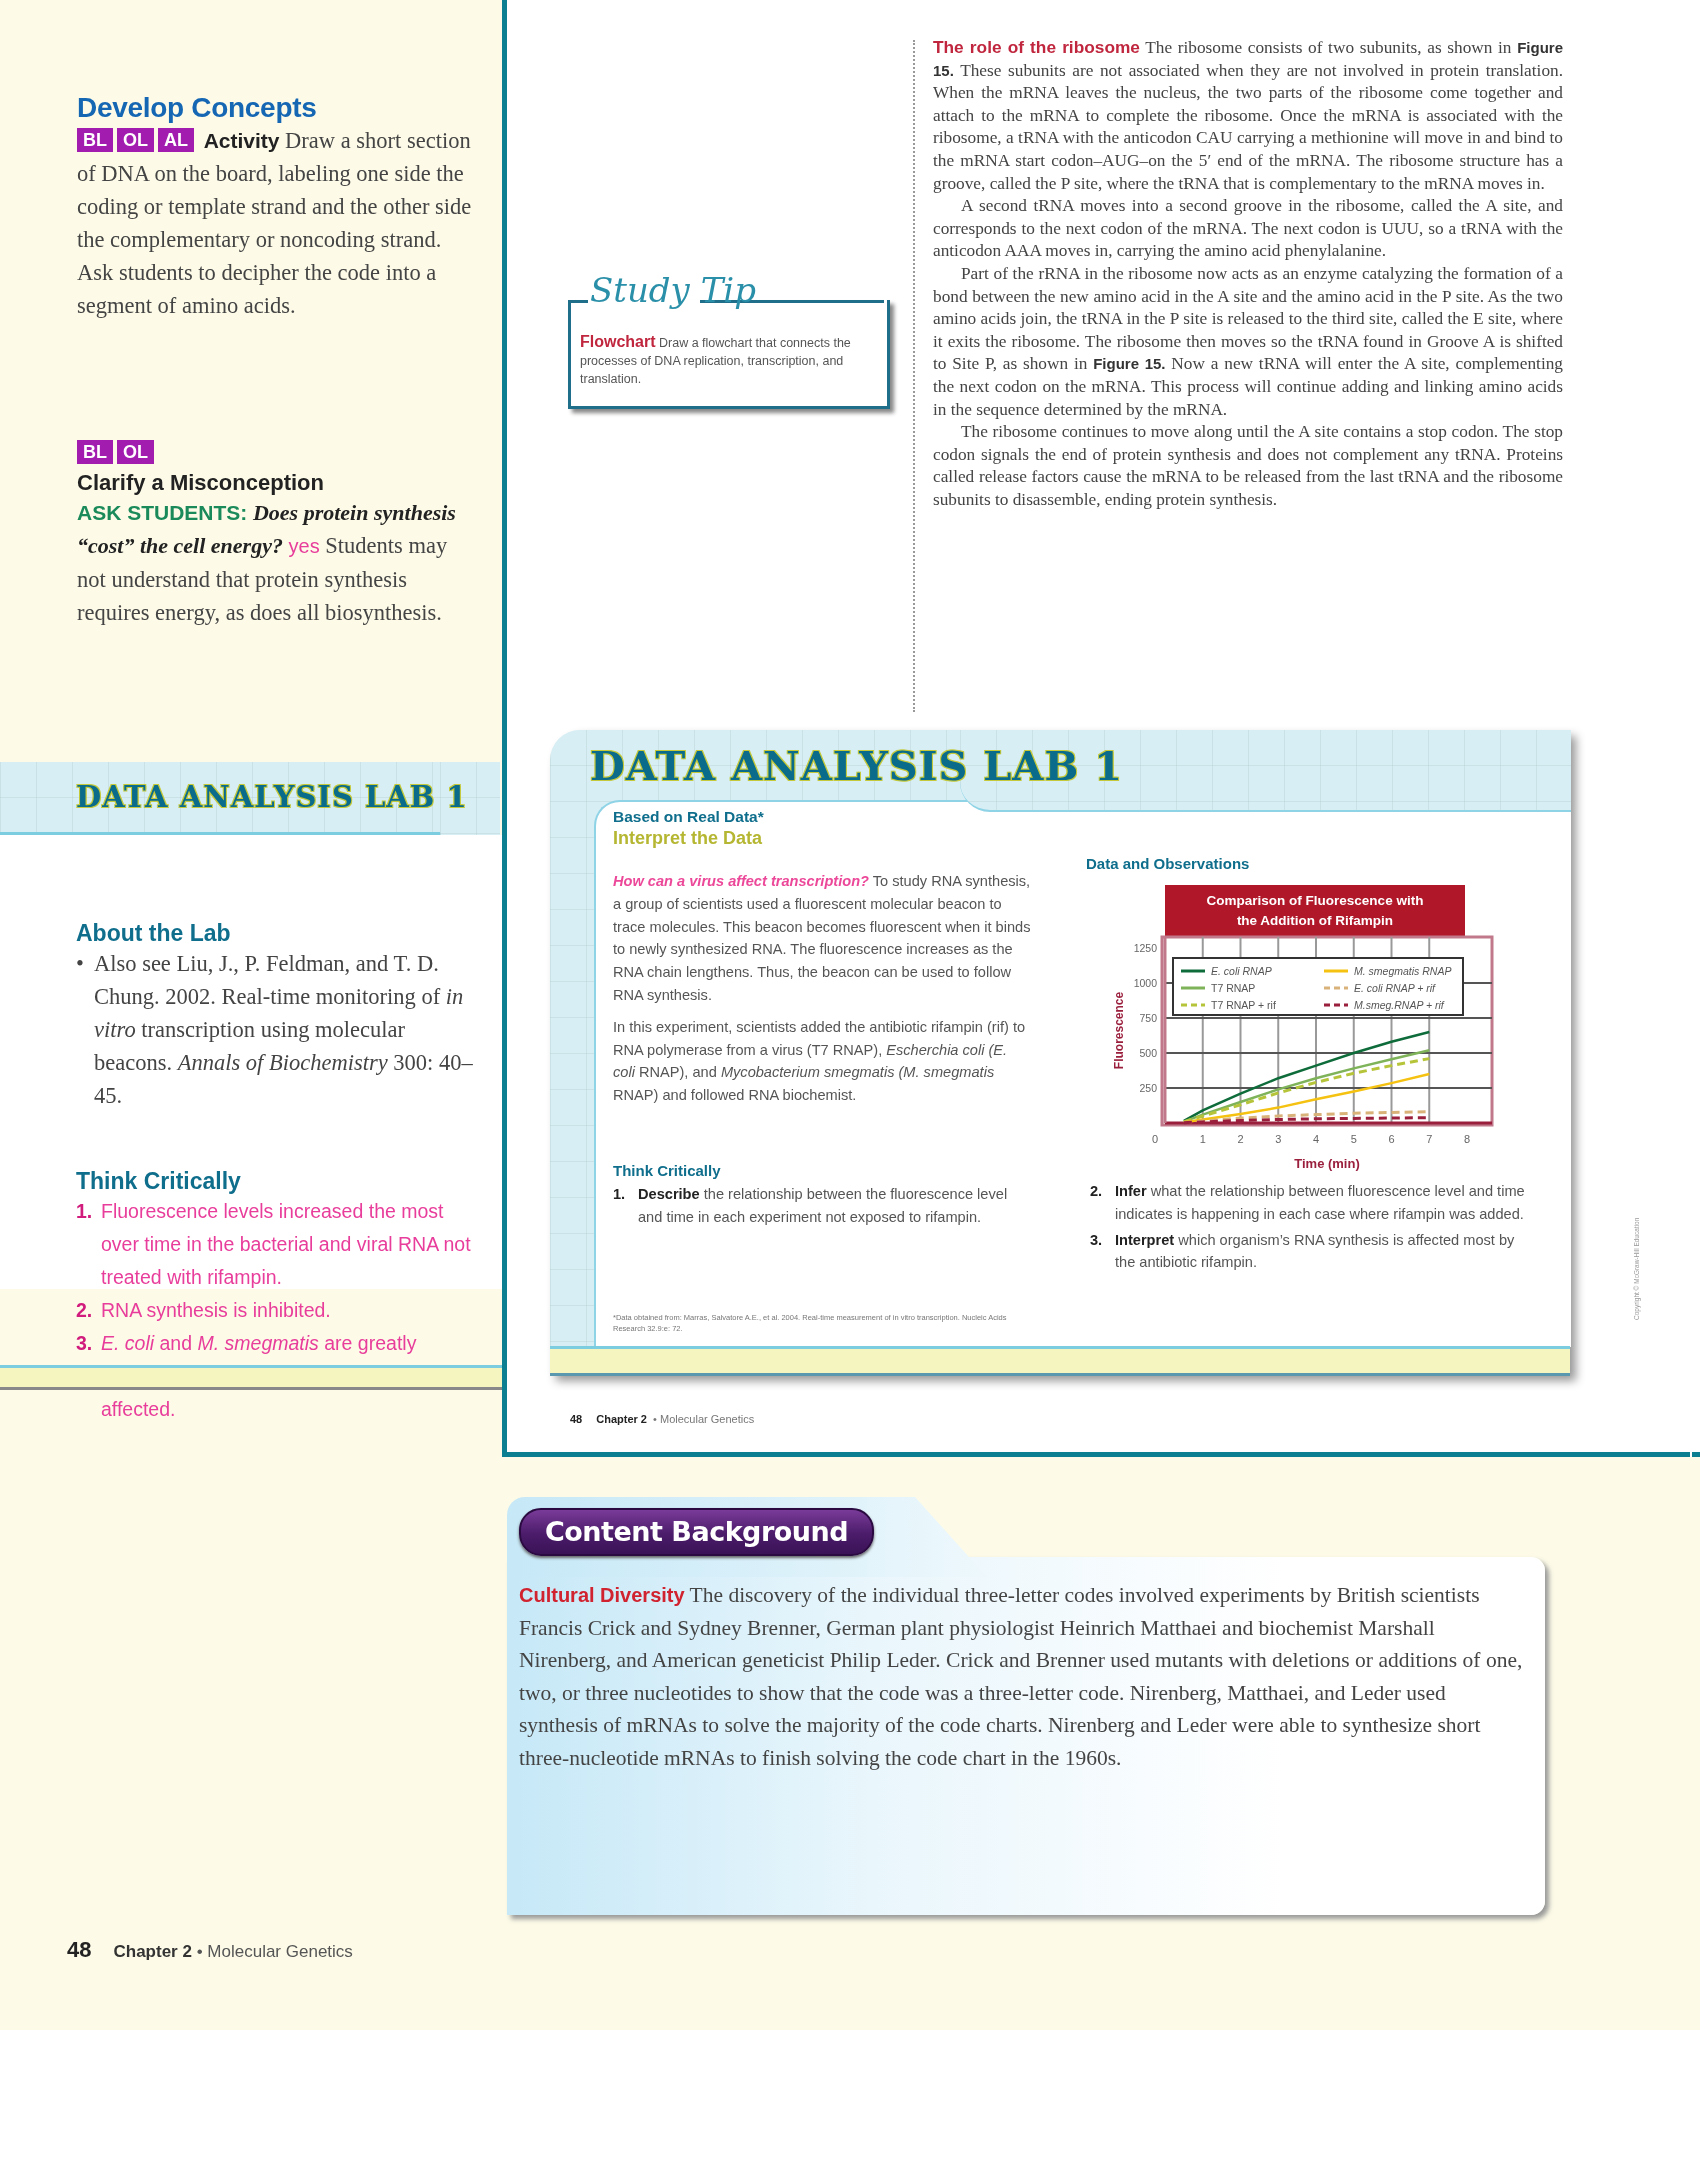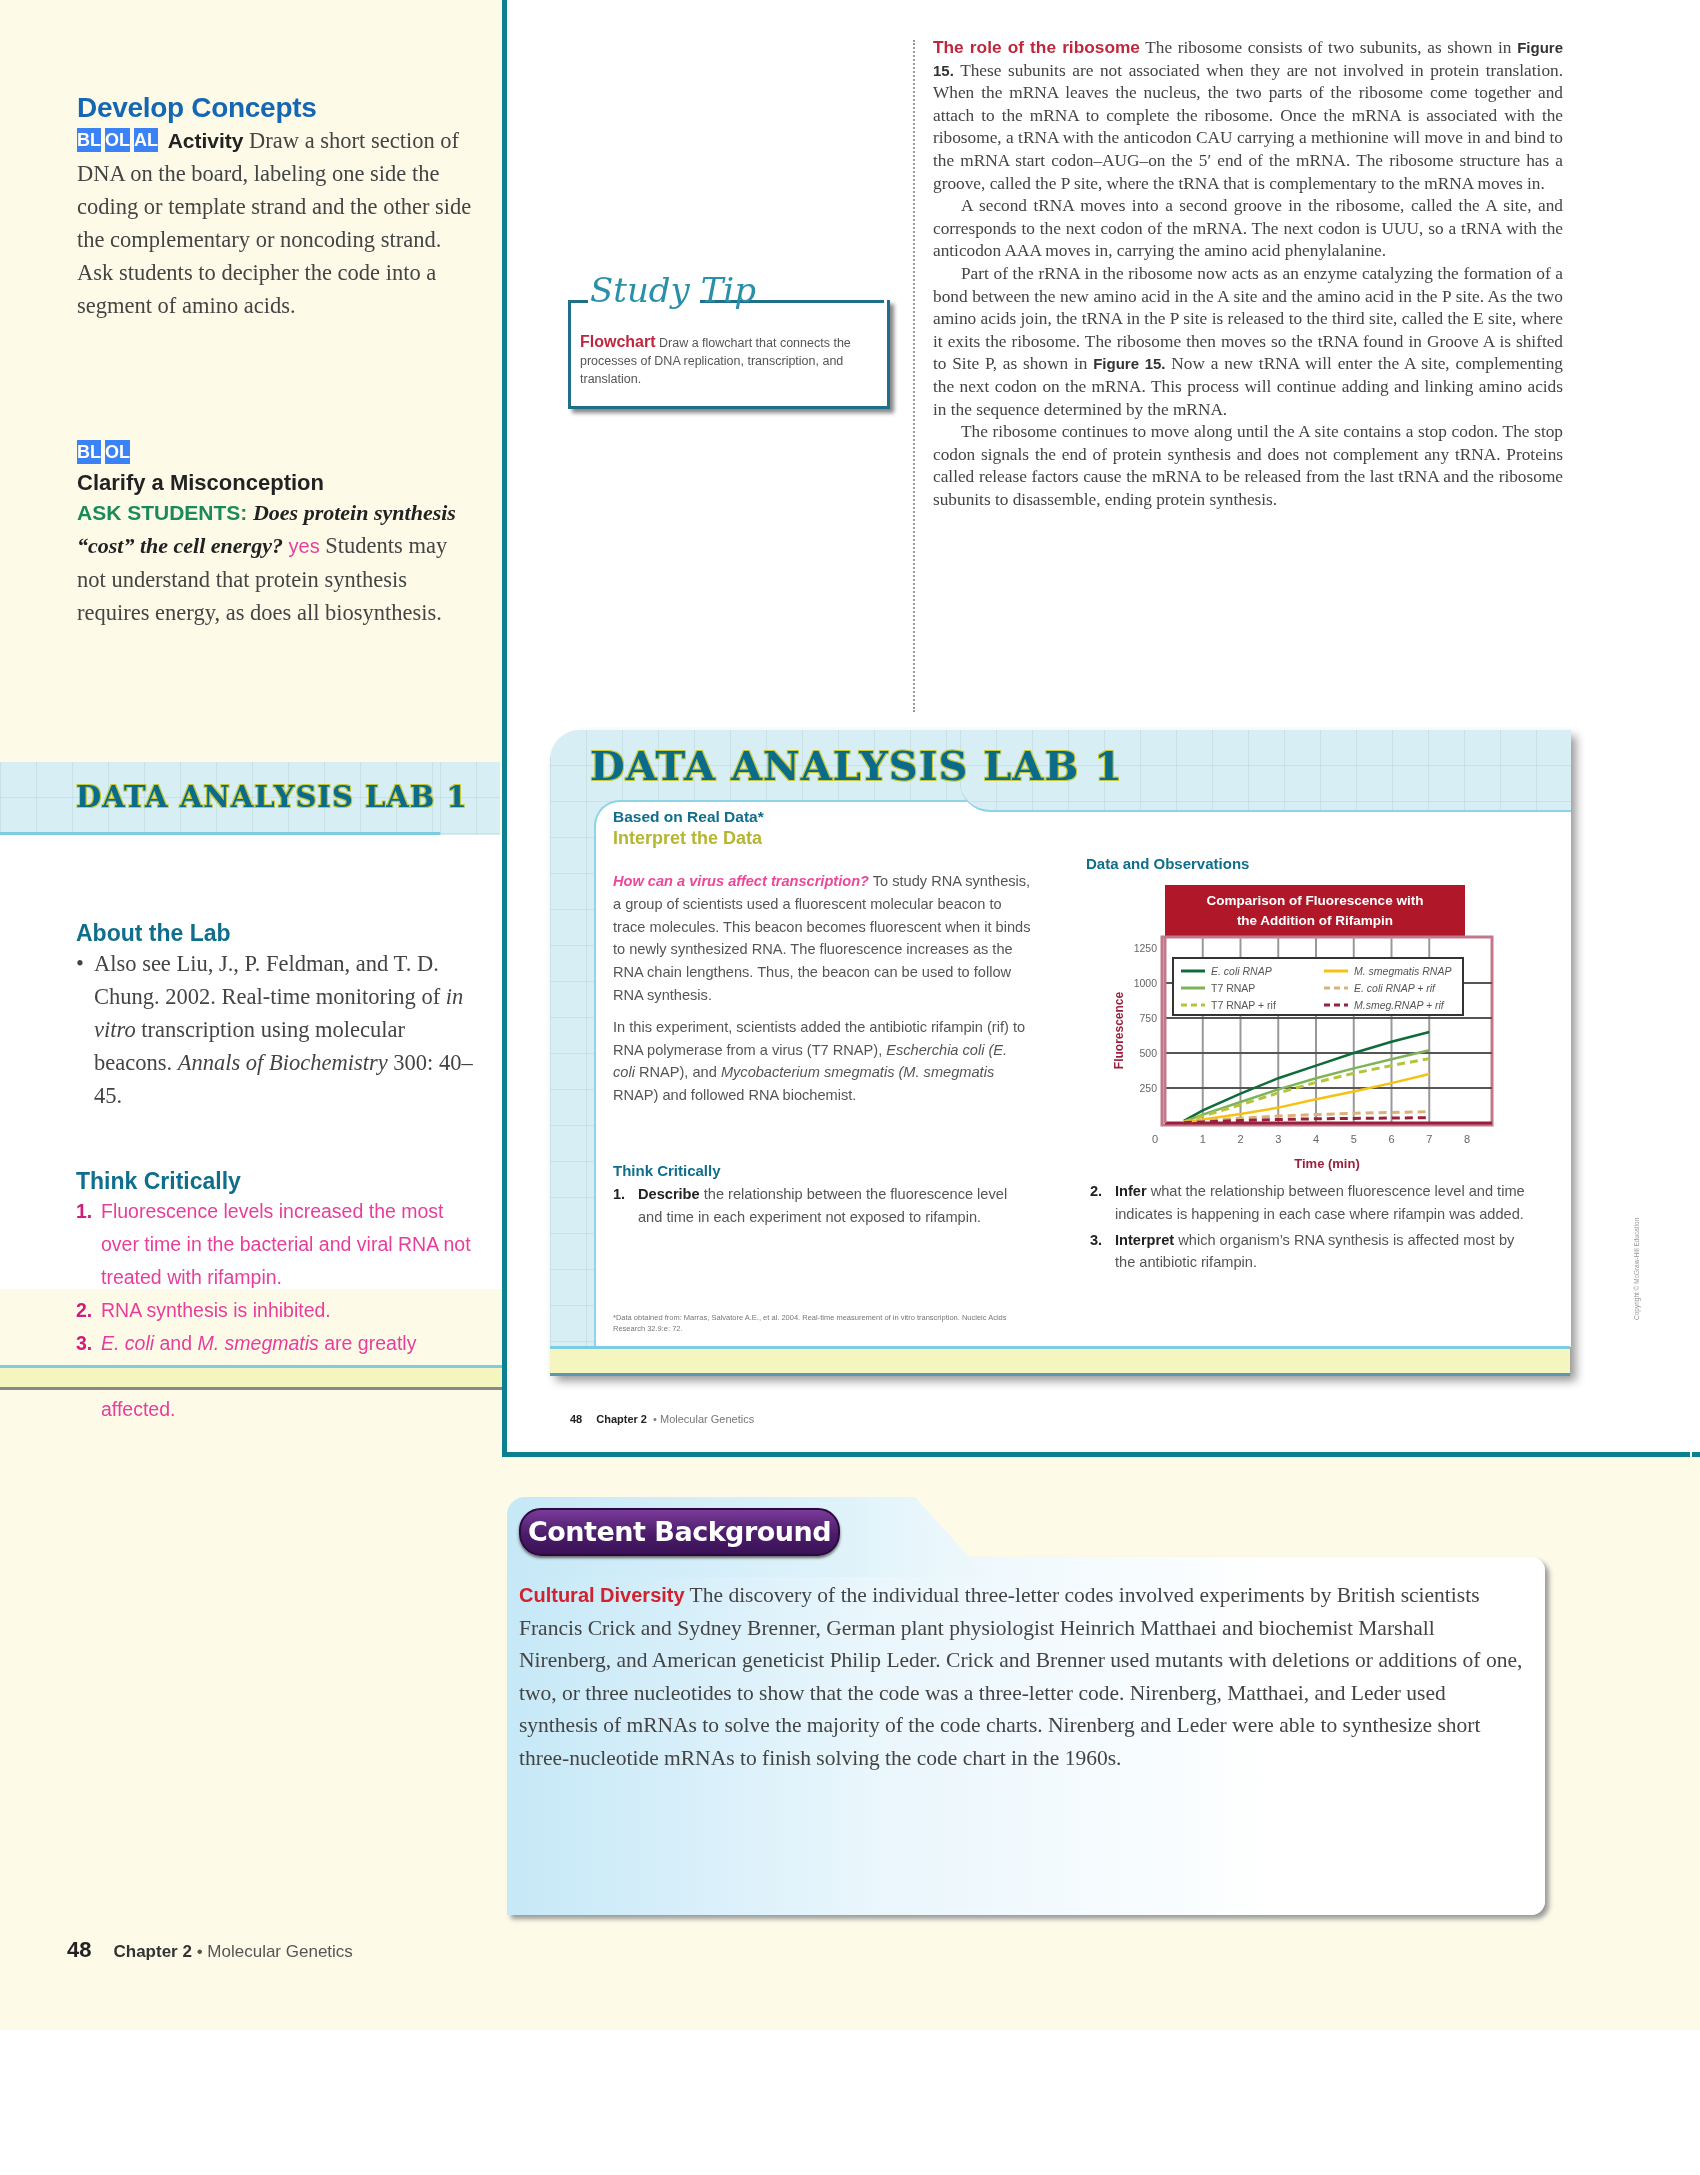--- a/index.html
+++ b/index.html
@@ -9,21 +9,21 @@
 
   
   #left-col { left: 0; top: 0; width: 503px; height: 2030px; }
   #teal-vline { left: 502px; top: 0; width: 5px; height: 1457px; background: #0c8090; }
   #page-area { left: 507px; top: 0; width: 1193px; height: 1452px; background: #ffffff; }
   #teal-hline { left: 502px; top: 1452px; width: 1188px; height: 5px; background: #0c8090; }
   #teal-hline2 { left: 1692px; top: 1452px; width: 8px; height: 5px; background: #0c8090; }
   #bottom-cream { left: 503px; top: 1457px; width: 1197px; height: 573px; }
 
   .h-blue { color: #1567b4; font-family: "Liberation Sans", sans-serif; font-weight: bold; font-size: 28px; letter-spacing: -0.3px; }
-  .badge { display: inline-block; background: #3b82f6; color: #fff; font-family: "Liberation Sans", sans-serif; font-weight: bold; font-size: 18px; padding: 0 0; line-height: 24px; margin-right: 4px; vertical-align: 2px; }
+  .badge { display: inline-block; background: #a21caf; color: #fff; font-family: "Liberation Sans", sans-serif; font-weight: bold; font-size: 18px; padding: 0 6px; line-height: 24px; margin-right: 4px; vertical-align: 2px; }
   .body-serif { font-family: "Liberation Serif", serif; font-size: 22.5px; line-height: 33px; color: #444; }
   .bold-dark { font-family: "Liberation Sans", sans-serif; font-weight: bold; color: #222; }
 
   #dc1 { left: 77px; top: 92px; width: 400px; }
   #dc2 { left: 77px; top: 438px; width: 420px; }
   .dbox { display: inline-block; width: 44px; height: 44px; background: #1567b4; color: #fff; font-family: "Liberation Sans", sans-serif; font-weight: bold; font-size: 40px; line-height: 46px; text-align: center; margin-right: 4px; vertical-align: -6px; }
   .green-caps { color: #1b8a5a; font-family: "Liberation Sans", sans-serif; font-weight: bold; font-size: 21px; }
   .ital-bold { font-style: italic; font-weight: bold; color: #222; font-size: 22px; }
   .pink { color: #e83d9b; font-family: "Liberation Sans", sans-serif; }
 
@@ -85,21 +85,21 @@
   
   #page-footer { left: 570px; top: 1413px; font-family: "Liberation Sans", sans-serif; font-size: 11px; color: #777; }
   #page-footer b { color: #222; margin-right: 14px; }
   #copyright { left: 1633px; top: 1320px; transform: rotate(-90deg); transform-origin: left top; font-family: "Liberation Sans", sans-serif; font-size: 6.5px; color: #999; white-space: nowrap; }
 
   
   #cb-box { left: 507px; top: 1497px; width: 1038px; height: 418px; }
   #cb-panel { left: 0; top: 60px; width: 1038px; height: 358px; background: linear-gradient(90deg, #c6e8f7 0%, #e9f6fc 35%, #ffffff 75%); border-radius: 0 14px 14px 0; box-shadow: 4px 4px 5px #999; }
   #cb-tab { left: 0; top: 0; width: 390px; height: 80px; background: linear-gradient(90deg, #c6e8f7, #e3f4fb); border-radius: 18px 18px 0 0; }
   #cb-tab-slope { left: 360px; top: 0; width: 120px; height: 80px; background: linear-gradient(90deg, #e3f4fb, #eef8fc); clip-path: polygon(0 0, 40% 0, 100% 100%, 0 100%); }
-  #cb-pill { left: 12px; top: 11px; height: 44px; padding: 0 7px; border-radius: 22px; background: linear-gradient(180deg, #7a3b99 0%, #4b1c6a 55%, #3a1256 100%); border: 2px solid #2a0a40; color: #fff; font-family: "DejaVu Sans", sans-serif; font-weight: bold; font-size: 27px; line-height: 44px; box-shadow: 0 2px 3px #666; letter-spacing: -0.5px; }
+  #cb-pill { left: 12px; top: 11px; height: 44px; padding: 0 24px; border-radius: 22px; background: linear-gradient(180deg, #7a3b99 0%, #4b1c6a 55%, #3a1256 100%); border: 2px solid #2a0a40; color: #fff; font-family: "DejaVu Sans", sans-serif; font-weight: bold; font-size: 27px; line-height: 44px; box-shadow: 0 2px 3px #666; letter-spacing: -0.5px; }
   #cb-text { left: 12px; top: 82px; width: 1010px; font-family: "Liberation Serif", serif; font-size: 21.5px; line-height: 32.5px; color: #444; }
   #cb-text .red { color: #d0232f; font-family: "Liberation Sans", sans-serif; font-weight: bold; font-size: 20px; }
 
   #left-footer { left: 67px; top: 1937px; font-family: "Liberation Sans", sans-serif; font-size: 17px; color: #555; }
   #left-footer .pg { font-weight: bold; color: #222; font-size: 22px; margin-right: 22px; }
   #left-footer .ch { font-weight: bold; color: #333; }
 </style>
 </head>
 <body>
 

